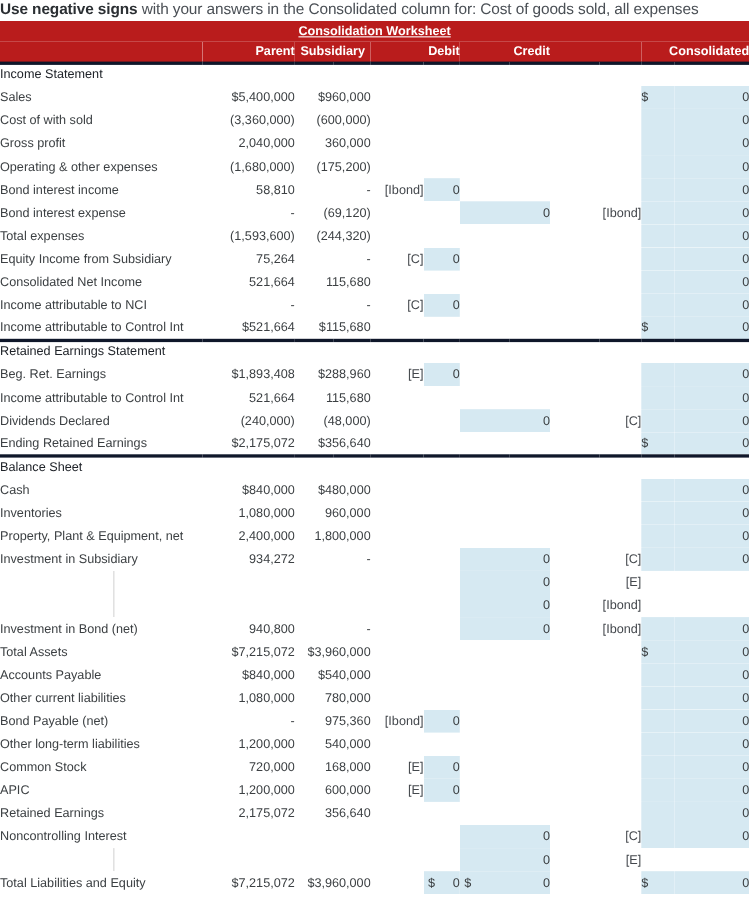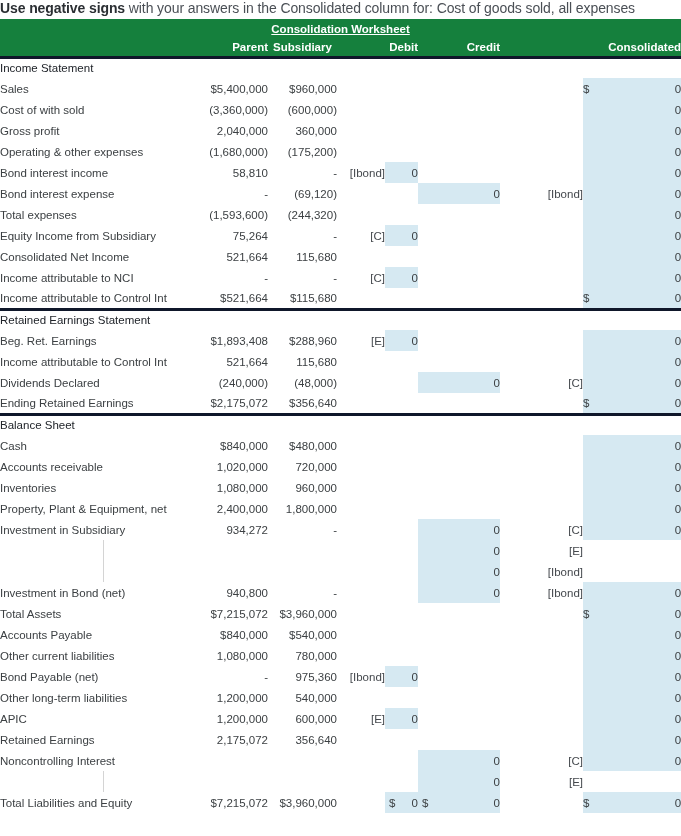--- a/index.html
+++ b/index.html
@@ -38,21 +38,21 @@
     font-weight: normal;
     font-size: 11.5px;
     border: 0;
     vertical-align: middle;
     overflow: hidden;
     white-space: nowrap;
   }
 
   
   tr.band td {
-    background: #15803d;
+    background: #b91c1c;
     color: #ffffff;
     font-weight: bold;
     height: 19px;
   }
   td.band-title {
     text-align: center;
     font-size: 12px;
   }
   td.band-title span { text-decoration: underline; }
   td.band-lbl {
@@ -352,31 +352,20 @@
         <td class="num ">$840,000</td>
         <td class="num " colspan="2">$480,000</td>
         <td class="ref"></td>
         <td class="num"></td>
         <td class="num" colspan="2"></td>
         <td class="ref" colspan="2"></td>
         <td class="dollar inp"></td>
         <td class="num inp">0</td>
       </tr>
       <tr>
-        <td class="lbl">Accounts receivable</td>
-        <td class="num ">1,020,000</td>
-        <td class="num " colspan="2">720,000</td>
-        <td class="ref"></td>
-        <td class="num"></td>
-        <td class="num" colspan="2"></td>
-        <td class="ref" colspan="2"></td>
-        <td class="dollar inp"></td>
-        <td class="num inp">0</td>
-      </tr>
-      <tr>
         <td class="lbl">Inventories</td>
         <td class="num ">1,080,000</td>
         <td class="num " colspan="2">960,000</td>
         <td class="ref"></td>
         <td class="num"></td>
         <td class="num" colspan="2"></td>
         <td class="ref" colspan="2"></td>
         <td class="dollar inp"></td>
         <td class="num inp">0</td>
       </tr>
@@ -488,20 +477,31 @@
         <td class="num ">1,200,000</td>
         <td class="num " colspan="2">540,000</td>
         <td class="ref"></td>
         <td class="num"></td>
         <td class="num" colspan="2"></td>
         <td class="ref" colspan="2"></td>
         <td class="dollar inp"></td>
         <td class="num inp">0</td>
       </tr>
       <tr>
+        <td class="lbl">Common Stock</td>
+        <td class="num ">720,000</td>
+        <td class="num " colspan="2">168,000</td>
+        <td class="ref">[E]</td>
+        <td class="num inp">0</td>
+        <td class="num" colspan="2"></td>
+        <td class="ref" colspan="2"></td>
+        <td class="dollar inp"></td>
+        <td class="num inp">0</td>
+      </tr>
+      <tr>
         <td class="lbl">APIC</td>
         <td class="num ">1,200,000</td>
         <td class="num " colspan="2">600,000</td>
         <td class="ref">[E]</td>
         <td class="num inp">0</td>
         <td class="num" colspan="2"></td>
         <td class="ref" colspan="2"></td>
         <td class="dollar inp"></td>
         <td class="num inp">0</td>
       </tr>

